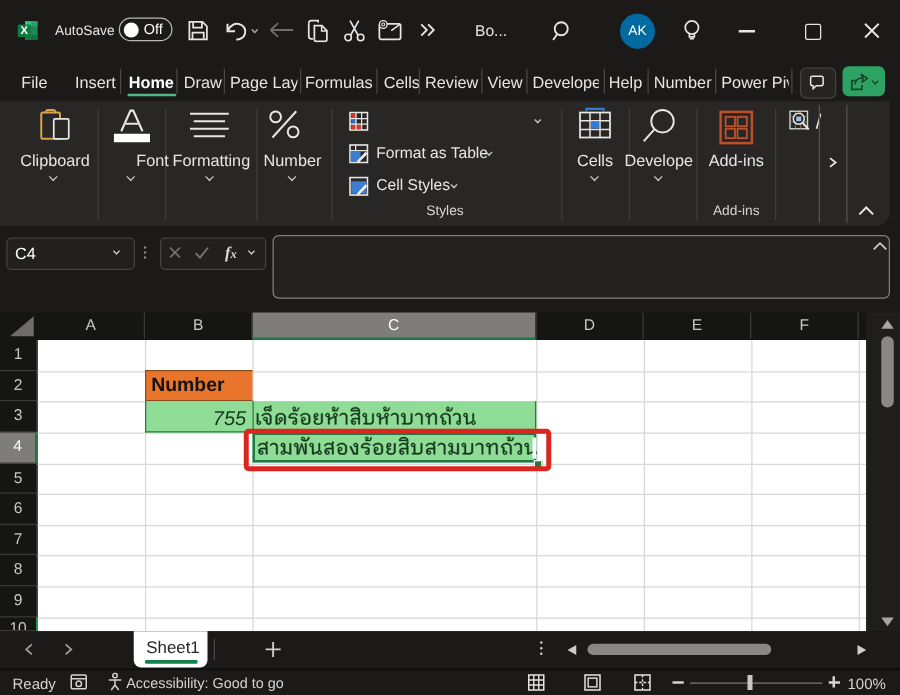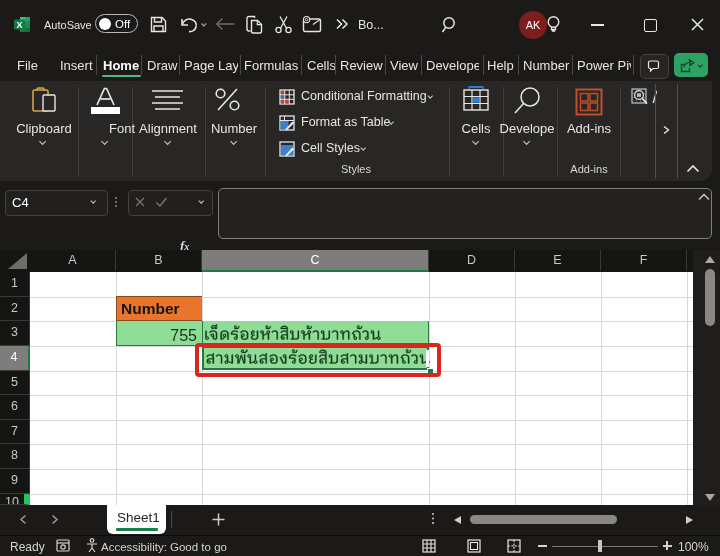--- a/index.html
+++ b/index.html
@@ -67,28 +67,28 @@
   <svg class="abs" style="left:302px;top:15px" width="20" height="18" viewBox="0 0 20 18">
     <rect x="1.5" y="4" width="17" height="12.5" rx="1.5" fill="none" stroke="#e8e6e3" stroke-width="1.4"></rect>
     <path d="M11 9.5 L18 4.5" fill="none" stroke="#e8e6e3" stroke-width="1.2"></path>
     <circle cx="4.6" cy="4.6" r="3.1" fill="#1b1a19" stroke="#e8e6e3" stroke-width="1.1"></circle>
     <circle cx="4.6" cy="4.6" r="1.2" fill="none" stroke="#e8e6e3" stroke-width="0.9"></circle>
   </svg>
 
   <svg class="abs" style="left:335px;top:18px" width="14" height="12" viewBox="0 0 14 12">
     <path d="M2 1.5 L6.5 6 L2 10.5 M7.5 1.5 L12 6 L7.5 10.5" fill="none" stroke="#e8e6e3" stroke-width="1.5"></path>
   </svg>
-  <div class="abs txt" style="left:358px;top:18px;font-size:12.5px;">Bo...</div>
+  <div class="abs txt" style="left:380px;top:18px;font-size:12.5px;">Bo...</div>
 
   <svg class="abs" style="left:441px;top:16px" width="18" height="18" viewBox="0 0 18 18">
     <circle cx="8" cy="7" r="5.2" fill="none" stroke="#e8e6e3" stroke-width="1.5"></circle>
     <path d="M4.8 11.2 L1.5 16" stroke="#e8e6e3" stroke-width="1.5"></path>
   </svg>
 
-  <div class="abs" style="left:519px;top:11px;width:28px;height:28px;border-radius:50%;background:#7f1d1d;color:#fff;font-size:11px;text-align:center;line-height:28px;">AK</div>
+  <div class="abs" style="left:496px;top:11px;width:28px;height:28px;border-radius:50%;background:#0369a1;color:#fff;font-size:11px;text-align:center;line-height:28px;">AK</div>
 
   <svg class="abs" style="left:546px;top:15px" width="15" height="19" viewBox="0 0 15 19">
     <circle cx="7.5" cy="7" r="5.3" fill="none" stroke="#e8e6e3" stroke-width="1.4"></circle>
     <path d="M5.5 12 V14.5 H9.5 V12 M5.8 16 H9.2" fill="none" stroke="#e8e6e3" stroke-width="1.3"></path>
   </svg>
 
   <div class="abs" style="left:591px;top:24px;width:13px;height:1.6px;background:#e8e6e3;"></div>
   <div class="abs" style="left:644px;top:18.5px;width:11px;height:11px;border:1.5px solid #e8e6e3;border-radius:2px;"></div>
   <svg class="abs" style="left:691px;top:18px" width="13" height="13" viewBox="0 0 13 13">
     <path d="M1 1 L12 12 M12 1 L1 12" stroke="#e8e6e3" stroke-width="1.5"></path>
@@ -157,41 +157,40 @@
     <path d="M6 18 L13.4 1.5 L15.6 1.5 L23 18" fill="none" stroke="#e8e6e3" stroke-width="1.7"></path>
     <path d="M9.4 12 H19.6" stroke="#e8e6e3" stroke-width="1.7"></path>
     <rect x="0" y="20" width="29" height="7" fill="#fff"></rect>
   </svg>
   <div class="abs txt" style="left:75px;top:121px;width:60px;text-align:right;">Font</div>
   <div class="caret" style="left:102px;top:139px;"></div>
 
   <svg class="abs" style="left:149px;top:89px" width="37" height="22" viewBox="0 0 37 22">
     <path d="M3 2 H34 M6 8 H31 M3 14 H34 M6 20 H31" stroke="#e8e6e3" stroke-width="1.7"></path>
   </svg>
-  <div class="abs txt" style="left:138px;top:121px;width:60px;text-align:center;">Alignment</div>
+  <div class="abs txt" style="left:138px;top:121px;width:60px;text-align:center;">Formatting</div>
   <div class="caret" style="left:165px;top:139px;"></div>
 
   <svg class="abs" style="left:214px;top:87px" width="27" height="25" viewBox="0 0 27 25">
     <circle cx="6.5" cy="6.5" r="4.3" fill="none" stroke="#e8e6e3" stroke-width="1.6"></circle>
     <circle cx="20.5" cy="18.5" r="4.3" fill="none" stroke="#e8e6e3" stroke-width="1.6"></circle>
     <path d="M23 2 L4 23" stroke="#e8e6e3" stroke-width="1.6"></path>
   </svg>
   <div class="abs txt" style="left:204px;top:121px;width:60px;text-align:center;">Number</div>
   <div class="caret" style="left:231px;top:139px;"></div>
 
   <svg class="abs" style="left:279px;top:89px" width="16" height="16" viewBox="0 0 16 16">
     <rect x="1" y="1" width="14" height="14" fill="none" stroke="#e8e6e3" stroke-width="1.3"></rect>
     <rect x="2" y="2" width="4" height="4" fill="#d03a2b"></rect>
       <rect x="6.5" y="2" width="4" height="4" fill="#282726"></rect>
     <rect x="2" y="6.5" width="4" height="4" fill="#2d6fbf"></rect>
       <rect x="6.5" y="10.5" width="4" height="4" fill="#d03a2b"></rect>
     <rect x="2" y="10.5" width="4" height="4" fill="#d03a2b"></rect>
     <path d="M1 5.8 H15 M1 10.3 H15 M5.8 1 V15 M10.3 1 V15" stroke="#e8e6e3" stroke-width="1"></path>
   </svg>
-  <div class="abs txt" style="left:301px;top:89px;font-size:12.5px;">Conditional Formatting</div>
   <div class="caret sm" style="left:428px;top:94px;"></div>
 
   <svg class="abs" style="left:279px;top:115px" width="16" height="16" viewBox="0 0 16 16">
     <rect x="1" y="1" width="14" height="14" fill="none" stroke="#e8e6e3" stroke-width="1.3"></rect>
     <path d="M1 5.5 H15 M5.5 1 V15" stroke="#e8e6e3" stroke-width="1"></path>
     <rect x="1.5" y="6" width="8" height="8.5" fill="#3b7fce"></rect>
     <path d="M14.5 7.5 L8.5 13.5 L7 14.8 L8.3 13.2 L14 7" stroke="#f0efed" stroke-width="1.6" fill="none"></path>
   </svg>
   <div class="abs txt" style="left:301px;top:115px;font-size:12.5px;">Format as Table</div>
   <div class="caret sm" style="left:389px;top:120px;"></div>
@@ -260,21 +259,21 @@
 
   <div class="abs" style="left:115px;top:197px;width:2.4px;height:2.4px;border-radius:50%;background:#8a8884;box-shadow:0 4px 0 #8a8884, 0 8px 0 #8a8884;"></div>
 
   <div class="abs" style="left:128px;top:190px;width:83px;height:24px;border:1px solid #45433f;border-radius:4px;background:#21201e;"></div>
   <svg class="abs" style="left:134px;top:196px" width="12" height="12" viewBox="0 0 12 12">
     <path d="M2 2 L10 10 M10 2 L2 10" stroke="#76746f" stroke-width="1.4"></path>
   </svg>
   <svg class="abs" style="left:155px;top:196px" width="13" height="12" viewBox="0 0 13 12">
     <path d="M1.5 6.5 L5 10 L11.5 2" fill="none" stroke="#76746f" stroke-width="1.5"></path>
   </svg>
-  <div class="abs" style="left:180px;top:194px;color:#ddd;font-size:13px;font-style:italic;font-family:Liberation Serif, serif;font-weight:bold;margin-top:44px;">f<span style="font-size:10px;">x</span></div>
+  <div class="abs" style="left:180px;top:194px;color:#ddd;font-size:13px;font-style:italic;font-family:Liberation Serif, serif;font-weight:bold;">f<span style="font-size:10px;">x</span></div>
   <div class="caret sm" style="left:199px;top:199px;"></div>
 
   <div class="abs" style="left:218px;top:188px;width:492px;height:49px;border:1px solid #81807c;border-radius:5px;background:#232221;"></div>
   <svg class="abs" style="left:698px;top:193px" width="12" height="8" viewBox="0 0 12 8">
     <path d="M1 6.5 L6 1.5 L11 6.5" fill="none" stroke="#cfcdca" stroke-width="1.4"></path>
   </svg>
 
   <div class="abs" style="left:0;top:250px;width:720px;height:22px;background:#151514;"></div>
 
   <div class="abs" id="cells" style="left:30px;top:272px;width:663px;height:233px;background:#fff;"></div>
@@ -298,21 +297,21 @@
   <div id="rowheads">
       <div class="abs" style="left:0;top:272px;width:30px;height:24.64px;border-right:1px solid #3a3a38;border-bottom:1px solid #3a3a38;box-sizing:border-box;text-align:center;font-size:12.5px;line-height:23px;color:#c9c7c5;overflow:hidden;">1</div>
       <div class="abs" style="left:0;top:296.64px;width:30px;height:24.64px;border-right:1px solid #3a3a38;border-bottom:1px solid #3a3a38;box-sizing:border-box;text-align:center;font-size:12.5px;line-height:23px;color:#c9c7c5;overflow:hidden;">2</div>
       <div class="abs" style="left:0;top:321.28px;width:30px;height:24.64px;border-right:1px solid #3a3a38;border-bottom:1px solid #3a3a38;box-sizing:border-box;text-align:center;font-size:12.5px;line-height:23px;color:#c9c7c5;overflow:hidden;">3</div>
       <div class="abs" style="left:0;top:345.92px;width:30px;height:24.64px;background:#7f7d7b;border-right:2px solid #1e7a44;border-bottom:1px solid #3a3a38;box-sizing:border-box;text-align:center;font-size:12.5px;line-height:23px;color:#fff;overflow:hidden;">4</div>
       <div class="abs" style="left:0;top:370.56px;width:30px;height:24.64px;border-right:1px solid #3a3a38;border-bottom:1px solid #3a3a38;box-sizing:border-box;text-align:center;font-size:12.5px;line-height:23px;color:#c9c7c5;overflow:hidden;">5</div>
       <div class="abs" style="left:0;top:395.2px;width:30px;height:24.64px;border-right:1px solid #3a3a38;border-bottom:1px solid #3a3a38;box-sizing:border-box;text-align:center;font-size:12.5px;line-height:23px;color:#c9c7c5;overflow:hidden;">6</div>
       <div class="abs" style="left:0;top:419.84000000000003px;width:30px;height:24.64px;border-right:1px solid #3a3a38;border-bottom:1px solid #3a3a38;box-sizing:border-box;text-align:center;font-size:12.5px;line-height:23px;color:#c9c7c5;overflow:hidden;">7</div>
       <div class="abs" style="left:0;top:444.48px;width:30px;height:24.64px;border-right:1px solid #3a3a38;border-bottom:1px solid #3a3a38;box-sizing:border-box;text-align:center;font-size:12.5px;line-height:23px;color:#c9c7c5;overflow:hidden;">8</div>
       <div class="abs" style="left:0;top:469.12px;width:30px;height:24.64px;border-right:1px solid #3a3a38;border-bottom:1px solid #3a3a38;box-sizing:border-box;text-align:center;font-size:12.5px;line-height:23px;color:#c9c7c5;overflow:hidden;">9</div>
-      <div class="abs" style="left:0;top:493.76px;width:30px;height:11.240000000000009px;border-right:6px solid #22c55e;border-bottom:1px solid #3a3a38;box-sizing:border-box;text-align:center;font-size:12.5px;line-height:16px;color:#c9c7c5;overflow:hidden;">10</div>
+      <div class="abs" style="left:0;top:493.76px;width:30px;height:11.240000000000009px;border-right:1px solid #22c55e;border-bottom:1px solid #3a3a38;box-sizing:border-box;text-align:center;font-size:12.5px;line-height:16px;color:#c9c7c5;overflow:hidden;">10</div>
     </div>
 
   <div id="gridlines">
       <div class="abs" style="left:30px;top:296.64px;width:663px;height:1px;background:#d8d8d8;"></div>
       <div class="abs" style="left:30px;top:321.28px;width:663px;height:1px;background:#d8d8d8;"></div>
       <div class="abs" style="left:30px;top:345.92px;width:663px;height:1px;background:#d8d8d8;"></div>
       <div class="abs" style="left:30px;top:370.56px;width:663px;height:1px;background:#d8d8d8;"></div>
       <div class="abs" style="left:30px;top:395.2px;width:663px;height:1px;background:#d8d8d8;"></div>
       <div class="abs" style="left:30px;top:419.84000000000003px;width:663px;height:1px;background:#d8d8d8;"></div>
       <div class="abs" style="left:30px;top:444.48px;width:663px;height:1px;background:#d8d8d8;"></div>
@@ -320,21 +319,21 @@
       <div class="abs" style="left:30px;top:493.76px;width:663px;height:1px;background:#d8d8d8;"></div>
       <div class="abs" style="left:116px;top:272px;width:1px;height:233px;background:#d8d8d8;"></div>
       <div class="abs" style="left:202px;top:272px;width:1px;height:233px;background:#d8d8d8;"></div>
       <div class="abs" style="left:429px;top:272px;width:1px;height:233px;background:#d8d8d8;"></div>
       <div class="abs" style="left:515px;top:272px;width:1px;height:233px;background:#d8d8d8;"></div>
       <div class="abs" style="left:601px;top:272px;width:1px;height:233px;background:#d8d8d8;"></div>
       <div class="abs" style="left:687px;top:272px;width:1px;height:233px;background:#d8d8d8;"></div>
     </div>
 
   <div class="abs" style="left:116px;top:296px;width:86px;height:25px;background:#e8752b;border:1px solid #8a4a1e;border-right:none;box-sizing:border-box;color:#141414;font-weight:bold;font-size:15.5px;line-height:24px;padding-left:4px;">Number</div>
-  <div class="abs" style="left:116px;top:321px;width:86px;height:25px;background:#8fdc96;border:1px solid #2a7a3a;border-top:none;border-right:none;box-sizing:border-box;color:#17341c;font-size:16px;line-height:29px;text-align:right;padding-right:5px;">755</div>
+  <div class="abs" style="left:116px;top:321px;width:86px;height:25px;background:#8fdc96;border:1px solid #2a7a3a;border-top:none;border-right:none;box-sizing:border-box;color:#17341c;font-size:16px;line-height:29px;text-align:right;padding-right:5px;font-style:italic;">755</div>
   <div class="abs" style="left:202px;top:321px;width:227px;height:25px;background:#8fdc96;border:1px solid #2a7a3a;border-top:none;box-sizing:border-box;"></div>
 
   <div class="abs" style="left:202px;top:346px;width:227px;height:24px;background:#8fdc96;border:2px solid #1e7a44;box-sizing:border-box;"></div>
   <div class="abs" style="left:427px;top:368px;width:5px;height:5px;background:#1e7a44;border:1px solid #fff;"></div>
 
   <svg class="abs" style="left:205px;top:323.5px" width="176" height="16.2" viewBox="0 0 1733 159" preserveAspectRatio="none">
     <path fill="#143a1c" stroke="#143a1c" stroke-width="3" fill-rule="evenodd" d="M110.0,49.5 98.0,48.5 88.0,39.5 81.0,48.5 71.0,49.5 67.0,47.5 60.5,38.0 60.5,28.0 63.5,21.0 68.0,16.5 76.0,13.5 106.0,13.5 109.0,3.5 120.0,5.5 119.5,14.0 115.0,21.5 79.0,22.5 71.5,28.0 71.5,36.0 76.0,40.5 82.0,39.5 86.0,30.5 94.0,30.5 96.5,37.0 103.0,40.5 101.5,37.0 102.5,29.0 108.0,25.5 117.0,26.5 121.5,32.0 121.5,40.0 117.0,46.5 110.0,49.5Z M324.0,48.5 289.0,48.5 288.5,44.0 296.5,39.0 290.0,35.5 286.5,30.0 286.5,23.0 289.5,18.0 296.0,14.5 303.0,14.5 311.5,20.0 312.5,31.0 304.0,40.5 322.0,40.5 329.5,21.0 340.0,20.5 330.5,44.0 324.0,48.5Z M634.0,48.5 599.0,48.5 598.5,44.0 606.5,39.0 600.0,35.5 596.5,30.0 596.5,23.0 599.5,18.0 606.0,14.5 613.0,14.5 621.5,20.0 622.5,31.0 614.0,40.5 632.0,40.5 639.5,21.0 650.0,20.5 640.5,44.0 634.0,48.5Z M1038.0,48.5 1003.0,48.5 1002.5,44.0 1010.5,39.0 1004.0,35.5 1000.5,30.0 1000.5,23.0 1003.5,18.0 1010.0,14.5 1017.0,14.5 1025.5,20.0 1026.5,31.0 1018.0,40.5 1036.0,40.5 1043.5,21.0 1054.0,20.5 1044.5,44.0 1038.0,48.5Z M1534.0,48.5 1499.0,48.5 1498.5,44.0 1506.5,39.0 1500.0,35.5 1496.5,30.0 1496.5,23.0 1499.5,18.0 1506.0,14.5 1513.0,14.5 1521.5,20.0 1522.5,31.0 1514.0,40.5 1532.0,40.5 1539.5,21.0 1550.0,20.5 1540.5,44.0 1534.0,48.5Z M816.0,48.5 745.0,48.5 744.5,40.0 747.5,32.0 756.0,23.5 773.0,17.5 788.0,17.5 797.0,19.5 810.5,28.0 816.5,39.0 816.0,48.5Z M302.5,33.0 306.5,28.0 305.5,23.0 302.0,20.5 297.0,20.5 293.5,24.0 293.5,30.0 297.0,33.5 302.5,33.0Z M612.5,33.0 616.5,28.0 615.5,23.0 612.0,20.5 607.0,20.5 603.5,24.0 603.5,30.0 607.0,33.5 612.5,33.0Z M1016.5,33.0 1020.5,28.0 1019.5,23.0 1016.0,20.5 1011.0,20.5 1007.5,24.0 1007.5,30.0 1011.0,33.5 1016.5,33.0Z M1512.5,33.0 1516.5,28.0 1515.5,23.0 1512.0,20.5 1507.0,20.5 1503.5,24.0 1503.5,30.0 1507.0,33.5 1512.5,33.0Z M805.5,39.0 801.0,32.5 787.0,27.5 769.0,28.5 762.0,31.5 755.5,38.0 756.0,39.5 805.5,39.0Z M113.5,40.0 116.5,37.0 116.5,34.0 113.0,30.5 109.0,30.5 106.5,33.0 106.5,38.0 109.0,40.5 113.5,40.0Z M773.0,154.5 760.0,153.5 750.5,146.0 746.5,136.0 747.5,119.0 750.5,113.0 757.0,106.5 766.0,102.5 804.0,101.5 803.5,88.0 795.0,76.5 786.0,73.5 774.0,73.5 767.0,75.5 759.0,80.5 751.0,90.5 743.5,84.0 743.5,82.0 753.0,71.5 768.0,64.5 788.0,63.5 804.0,69.5 804.5,54.0 817.0,53.5 817.5,67.0 815.5,72.0 810.5,76.0 816.5,88.0 816.5,152.0 804.5,152.0 804.0,111.5 773.0,111.5 763.0,115.5 757.5,124.0 759.0,126.5 765.0,123.5 773.0,123.5 782.5,130.0 784.5,134.0 784.5,144.0 778.0,152.5 773.0,154.5Z M103.0,154.5 93.0,154.5 84.0,150.5 77.5,142.0 76.5,126.0 62.0,123.5 55.5,116.0 54.5,108.0 56.5,102.0 64.0,95.5 77.0,94.5 85.0,98.5 89.5,106.0 89.5,138.0 91.5,142.0 96.0,144.5 103.0,143.5 106.5,139.0 107.5,134.0 107.5,97.0 106.5,89.0 103.5,83.0 91.0,74.5 74.0,73.5 60.0,78.5 48.0,89.5 40.5,83.0 54.0,69.5 67.0,64.5 89.0,63.5 105.0,68.5 116.5,80.0 119.5,88.0 119.5,141.0 113.0,150.5 103.0,154.5Z M232.0,152.5 219.5,152.0 218.5,89.0 212.0,79.5 198.0,73.5 182.0,74.5 173.0,79.5 166.5,89.0 165.5,143.0 173.0,143.5 189.5,128.0 182.0,124.5 177.5,118.0 177.5,106.0 184.0,98.5 196.0,96.5 204.5,101.0 208.5,112.0 205.5,122.0 178.0,152.5 152.5,152.0 152.5,92.0 157.5,79.0 163.0,72.5 180.0,64.5 200.0,63.5 212.0,66.5 224.5,75.0 231.5,87.0 232.5,92.0 232.0,152.5Z M308.0,154.5 296.0,153.5 289.0,148.5 286.5,144.0 286.5,134.0 288.5,130.0 296.0,124.5 307.5,123.0 306.5,110.0 302.0,106.5 297.0,105.5 258.0,103.5 255.5,102.0 255.5,88.0 258.5,80.0 267.0,70.5 274.0,66.5 286.0,63.5 307.0,64.5 321.0,70.5 327.5,77.0 320.0,84.5 308.0,75.5 301.0,73.5 287.0,73.5 274.0,78.5 268.5,86.0 267.5,93.0 269.0,94.5 306.0,96.5 313.0,99.5 318.5,105.0 320.5,111.0 320.5,143.0 316.0,150.5 308.0,154.5Z M398.0,154.5 382.0,154.5 372.0,152.5 364.0,148.5 358.5,143.0 354.5,130.0 354.5,110.0 357.5,101.0 365.0,95.5 376.0,94.5 383.0,97.5 388.5,105.0 388.5,115.0 383.0,122.5 376.0,125.5 367.5,126.0 368.5,136.0 374.0,142.5 380.0,144.5 404.0,143.5 410.5,138.0 412.5,132.0 412.5,95.0 410.5,87.0 405.0,79.5 396.0,74.5 379.0,73.5 367.0,77.5 355.0,89.5 353.0,89.5 346.5,84.0 346.5,82.0 353.0,74.5 366.0,66.5 378.0,63.5 399.0,64.5 412.0,70.5 420.5,79.0 423.5,85.0 425.5,97.0 425.5,129.0 423.5,139.0 416.0,148.5 408.0,152.5 398.0,154.5Z M496.0,154.5 479.0,154.5 470.0,152.5 460.0,147.5 454.5,141.0 452.5,134.0 453.5,126.0 458.0,119.5 465.5,114.0 457.5,109.0 453.5,101.0 453.5,78.0 457.5,70.0 465.0,64.5 480.0,64.5 485.5,68.0 489.5,76.0 488.5,85.0 482.0,92.5 477.0,94.5 464.5,93.0 464.5,99.0 469.0,104.5 487.5,106.0 487.0,115.5 477.0,115.5 472.0,117.5 465.5,127.0 465.5,133.0 468.5,139.0 479.0,144.5 497.0,144.5 503.0,142.5 508.5,137.0 510.5,133.0 510.5,66.0 523.5,66.0 523.5,133.0 519.5,142.0 513.0,148.5 496.0,154.5Z M631.0,152.5 618.5,152.0 618.0,96.5 578.5,115.0 578.5,152.0 565.5,152.0 565.5,95.0 554.0,93.5 545.5,86.0 544.5,75.0 550.0,66.5 557.0,63.5 566.0,63.5 575.5,69.0 578.5,76.0 579.0,104.5 610.5,90.0 607.5,86.0 606.5,76.0 608.5,71.0 614.0,65.5 619.0,63.5 628.0,63.5 637.5,69.0 640.5,75.0 639.5,86.0 635.0,91.5 627.5,95.0 631.5,101.0 631.0,152.5Z M717.0,152.5 705.5,152.0 705.5,93.0 702.5,81.0 694.0,74.5 681.0,73.5 670.0,78.5 663.0,86.5 655.5,80.0 668.0,67.5 680.0,63.5 694.0,63.5 706.0,67.5 714.5,76.0 717.5,84.0 717.0,152.5Z M903.0,152.5 844.5,152.0 845.0,142.5 858.5,142.0 858.5,95.0 847.0,93.5 839.5,88.0 837.5,84.0 837.5,74.0 843.0,66.5 850.0,63.5 859.0,63.5 864.0,65.5 870.5,73.0 871.5,142.0 900.0,142.5 910.5,136.0 913.5,128.0 913.5,66.0 925.5,66.0 925.5,134.0 922.5,141.0 916.0,147.5 903.0,152.5Z M1034.0,152.5 1021.5,152.0 1021.0,96.5 981.5,115.0 981.5,152.0 968.5,152.0 968.5,95.0 957.0,93.5 948.5,86.0 947.5,75.0 953.0,66.5 960.0,63.5 969.0,63.5 978.5,69.0 981.5,76.0 982.0,104.5 1013.5,90.0 1010.5,86.0 1009.5,76.0 1011.5,71.0 1017.0,65.5 1022.0,63.5 1031.0,63.5 1040.5,69.0 1043.5,75.0 1042.5,86.0 1038.0,91.5 1030.5,95.0 1034.5,101.0 1034.0,152.5Z M1120.0,152.5 1108.5,152.0 1108.5,93.0 1105.5,81.0 1097.0,74.5 1084.0,73.5 1073.0,78.5 1066.0,86.5 1058.5,80.0 1071.0,67.5 1083.0,63.5 1097.0,63.5 1109.0,67.5 1117.5,76.0 1120.5,84.0 1120.0,152.5Z M1207.0,152.5 1148.5,152.0 1149.0,142.5 1162.5,142.0 1162.5,95.0 1151.0,93.5 1143.5,88.0 1141.5,84.0 1141.5,74.0 1147.0,66.5 1154.0,63.5 1163.0,63.5 1168.0,65.5 1174.5,73.0 1175.5,142.0 1204.0,142.5 1214.5,136.0 1217.5,128.0 1217.5,66.0 1229.5,66.0 1229.5,134.0 1226.5,141.0 1220.0,147.5 1207.0,152.5Z M1310.0,152.5 1298.5,152.0 1298.5,93.0 1295.5,81.0 1287.0,74.5 1274.0,73.5 1263.0,78.5 1256.0,86.5 1248.5,80.0 1261.0,67.5 1273.0,63.5 1287.0,63.5 1299.0,67.5 1307.5,76.0 1310.5,84.0 1310.0,152.5Z M1422.0,152.5 1409.5,152.0 1409.5,84.0 1407.5,79.0 1400.0,73.5 1393.0,73.5 1385.0,76.5 1371.5,90.0 1366.5,102.0 1366.5,152.0 1354.0,152.5 1353.5,95.0 1345.0,94.5 1335.5,89.0 1332.5,83.0 1332.5,75.0 1335.5,69.0 1345.0,63.5 1354.0,63.5 1359.0,65.5 1365.5,73.0 1367.0,88.5 1372.5,77.0 1381.0,68.5 1387.0,65.5 1394.0,63.5 1405.0,63.5 1413.0,66.5 1418.5,72.0 1422.5,83.0 1422.0,152.5Z M1484.0,154.5 1472.0,153.5 1463.5,146.0 1462.5,103.0 1449.0,97.5 1448.5,93.0 1455.5,78.0 1464.0,70.5 1484.0,63.5 1504.0,64.5 1518.0,70.5 1526.5,79.0 1530.5,88.0 1531.5,152.0 1518.5,152.0 1518.5,93.0 1515.5,85.0 1504.0,75.5 1484.0,73.5 1467.0,80.5 1460.5,90.0 1471.0,95.5 1475.5,101.0 1475.5,123.0 1487.0,124.5 1493.0,128.5 1495.5,133.0 1496.5,142.0 1493.5,149.0 1484.0,154.5Z M1598.0,154.5 1586.0,153.5 1581.0,150.5 1576.5,144.0 1576.5,134.0 1579.0,129.5 1586.0,124.5 1597.5,123.0 1596.5,85.0 1594.5,81.0 1586.0,74.5 1573.0,73.5 1562.0,78.5 1555.0,86.5 1547.5,80.0 1557.0,69.5 1564.0,65.5 1572.0,63.5 1591.0,64.5 1601.0,69.5 1608.5,80.0 1610.5,89.0 1610.5,141.0 1608.5,147.0 1603.0,152.5 1598.0,154.5Z M1716.0,154.5 1707.0,154.5 1702.0,152.5 1696.5,147.0 1694.0,139.5 1665.0,152.5 1652.5,152.0 1652.5,95.0 1641.0,93.5 1632.5,86.0 1631.5,75.0 1637.0,66.5 1644.0,63.5 1653.0,63.5 1661.0,67.5 1664.5,73.0 1666.0,142.5 1703.5,125.0 1703.5,66.0 1715.5,66.0 1714.5,123.0 1723.0,126.5 1728.5,135.0 1727.5,146.0 1723.0,151.5 1716.0,154.5Z M25.0,154.5 16.0,154.5 9.0,151.5 3.5,143.0 4.0,65.5 16.5,66.0 16.5,123.0 30.0,125.5 34.5,129.0 37.5,136.0 37.5,142.0 34.5,149.0 25.0,154.5Z M475.5,87.0 480.5,82.0 480.5,76.0 477.0,71.5 470.0,70.5 465.5,75.0 465.5,83.0 470.0,87.5 475.5,87.0Z M563.5,87.0 568.5,83.0 568.5,75.0 563.0,70.5 558.0,70.5 553.5,75.0 553.5,83.0 558.0,87.5 563.5,87.0Z M627.5,87.0 631.5,83.0 631.5,75.0 627.0,70.5 621.0,70.5 615.5,75.0 615.5,83.0 621.0,87.5 627.5,87.0Z M856.5,87.0 861.5,82.0 861.5,76.0 858.0,71.5 851.0,70.5 846.5,75.0 846.5,83.0 851.0,87.5 856.5,87.0Z M966.5,87.0 971.5,83.0 971.5,75.0 966.0,70.5 961.0,70.5 956.5,75.0 956.5,83.0 961.0,87.5 966.5,87.0Z M1030.5,87.0 1034.5,83.0 1034.5,75.0 1030.0,70.5 1024.0,70.5 1018.5,75.0 1018.5,83.0 1024.0,87.5 1030.5,87.0Z M1160.5,87.0 1165.5,82.0 1165.5,76.0 1162.0,71.5 1155.0,70.5 1150.5,75.0 1150.5,83.0 1155.0,87.5 1160.5,87.0Z M1351.5,87.0 1356.5,83.0 1356.5,75.0 1351.0,70.5 1346.0,70.5 1341.5,75.0 1341.5,83.0 1346.0,87.5 1351.5,87.0Z M1650.5,87.0 1655.5,83.0 1655.5,75.0 1650.0,70.5 1645.0,70.5 1640.5,75.0 1640.5,83.0 1645.0,87.5 1650.5,87.0Z M74.5,118.0 79.5,113.0 79.5,107.0 76.0,102.5 69.0,101.5 63.5,107.0 63.5,113.0 69.0,118.5 74.5,118.0Z M375.5,118.0 380.5,114.0 380.5,106.0 375.0,101.5 370.0,101.5 364.5,106.0 363.5,111.0 368.0,117.5 375.5,118.0Z M195.5,120.0 199.5,116.0 199.5,108.0 195.0,103.5 190.0,103.5 185.5,108.0 185.5,116.0 190.0,120.5 195.5,120.0Z M23.5,147.0 28.5,143.0 28.5,135.0 23.0,130.5 18.0,130.5 13.5,135.0 13.5,143.0 18.0,147.5 23.5,147.0Z M305.5,147.0 309.5,145.0 311.5,137.0 309.0,132.5 300.0,130.5 294.5,136.0 294.5,142.0 300.0,147.5 305.5,147.0Z M771.5,147.0 775.5,143.0 776.5,137.0 773.0,131.5 766.0,130.5 760.5,136.0 760.5,142.0 766.0,147.5 771.5,147.0Z M1482.5,147.0 1487.5,143.0 1487.5,135.0 1482.0,130.5 1477.0,130.5 1472.5,135.0 1472.5,143.0 1477.0,147.5 1482.5,147.0Z M1595.5,147.0 1600.5,142.0 1600.5,136.0 1597.0,131.5 1590.0,130.5 1586.5,133.0 1584.5,140.0 1588.0,146.5 1595.5,147.0Z M1715.5,147.0 1719.5,143.0 1719.5,135.0 1715.0,130.5 1709.0,130.5 1703.5,135.0 1703.5,143.0 1709.0,147.5 1715.5,147.0Z"></path>
   </svg>
   <svg class="abs" style="left:206px;top:349px" width="224" height="15.2" viewBox="0 0 2181 148" preserveAspectRatio="none">
     <path fill="#143a1c" stroke="#143a1c" stroke-width="3" fill-rule="evenodd" d="M876.0,37.5 841.0,37.5 840.5,33.0 848.5,28.0 842.0,24.5 838.5,19.0 838.5,12.0 841.5,7.0 848.0,3.5 855.0,3.5 863.5,9.0 864.5,20.0 856.0,29.5 874.0,29.5 881.5,10.0 892.0,9.5 882.5,33.0 876.0,37.5Z M1983.0,37.5 1948.0,37.5 1947.5,33.0 1955.5,28.0 1949.0,24.5 1945.5,19.0 1945.5,12.0 1948.5,7.0 1955.0,3.5 1962.0,3.5 1970.5,9.0 1971.5,20.0 1963.0,29.5 1981.0,29.5 1988.5,10.0 1999.0,9.5 1989.5,33.0 1983.0,37.5Z M377.0,38.5 361.0,38.5 346.0,33.5 339.5,23.0 341.5,11.0 351.0,4.5 361.0,5.5 368.5,13.0 368.5,22.0 362.5,28.0 377.0,28.5 385.0,25.5 389.5,21.0 392.0,7.5 404.0,7.5 404.5,16.0 399.5,28.0 387.0,36.5 377.0,38.5Z M1174.0,37.5 1103.0,37.5 1102.5,29.0 1105.5,21.0 1114.0,12.5 1131.0,6.5 1146.0,6.5 1155.0,8.5 1168.5,17.0 1174.5,28.0 1174.0,37.5Z M854.5,22.0 858.5,17.0 857.5,12.0 854.0,9.5 849.0,9.5 845.5,13.0 845.5,19.0 849.0,22.5 854.5,22.0Z M1961.5,22.0 1965.5,17.0 1964.5,12.0 1961.0,9.5 1956.0,9.5 1952.5,13.0 1952.5,19.0 1956.0,22.5 1961.5,22.0Z M357.5,26.0 361.5,21.0 361.5,17.0 359.0,12.5 352.0,11.5 347.5,16.0 347.5,22.0 352.0,26.5 357.5,26.0Z M1163.5,28.0 1159.0,21.5 1145.0,16.5 1127.0,17.5 1120.0,20.5 1113.5,27.0 1114.0,28.5 1163.5,28.0Z M34.0,143.5 21.0,142.5 11.5,135.0 7.5,125.0 8.5,108.0 11.5,102.0 18.0,95.5 27.0,91.5 65.0,90.5 64.5,77.0 56.0,65.5 47.0,62.5 35.0,62.5 28.0,64.5 20.0,69.5 12.0,79.5 4.5,73.0 4.5,71.0 14.0,60.5 29.0,53.5 49.0,52.5 65.0,58.5 65.5,43.0 78.0,42.5 78.5,56.0 76.5,61.0 71.5,65.0 77.5,77.0 77.5,141.0 65.5,141.0 65.0,100.5 34.0,100.5 24.0,104.5 18.5,113.0 20.0,115.5 26.0,112.5 34.0,112.5 43.5,119.0 45.5,123.0 45.5,133.0 39.0,141.5 34.0,143.5Z M549.0,143.5 536.0,142.5 526.5,135.0 522.5,125.0 523.5,108.0 526.5,102.0 533.0,95.5 542.0,91.5 580.0,90.5 579.5,77.0 571.0,65.5 562.0,62.5 550.0,62.5 543.0,64.5 535.0,69.5 527.0,79.5 519.5,73.0 519.5,71.0 529.0,60.5 544.0,53.5 564.0,52.5 580.0,58.5 580.5,43.0 593.0,42.5 593.5,56.0 591.5,61.0 586.5,65.0 592.5,77.0 592.5,141.0 580.5,141.0 580.0,100.5 549.0,100.5 539.0,104.5 533.5,113.0 535.0,115.5 541.0,112.5 549.0,112.5 558.5,119.0 560.5,123.0 560.5,133.0 554.0,141.5 549.0,143.5Z M1131.0,143.5 1118.0,142.5 1108.5,135.0 1104.5,125.0 1105.5,108.0 1108.5,102.0 1115.0,95.5 1124.0,91.5 1162.0,90.5 1161.5,77.0 1153.0,65.5 1144.0,62.5 1132.0,62.5 1125.0,64.5 1117.0,69.5 1109.0,79.5 1101.5,73.0 1101.5,71.0 1111.0,60.5 1126.0,53.5 1146.0,52.5 1162.0,58.5 1162.5,43.0 1175.0,42.5 1175.5,56.0 1173.5,61.0 1168.5,65.0 1174.5,77.0 1174.5,141.0 1162.5,141.0 1162.0,100.5 1131.0,100.5 1121.0,104.5 1115.5,113.0 1117.0,115.5 1123.0,112.5 1131.0,112.5 1140.5,119.0 1142.5,123.0 1142.5,133.0 1136.0,141.5 1131.0,143.5Z M1340.0,143.5 1327.0,142.5 1317.5,135.0 1313.5,125.0 1314.5,108.0 1317.5,102.0 1324.0,95.5 1333.0,91.5 1371.0,90.5 1370.5,77.0 1362.0,65.5 1353.0,62.5 1341.0,62.5 1334.0,64.5 1326.0,69.5 1318.0,79.5 1310.5,73.0 1310.5,71.0 1320.0,60.5 1335.0,53.5 1355.0,52.5 1371.0,58.5 1371.5,43.0 1384.0,42.5 1384.5,56.0 1382.5,61.0 1377.5,65.0 1383.5,77.0 1383.5,141.0 1371.5,141.0 1371.0,100.5 1340.0,100.5 1330.0,104.5 1324.5,113.0 1326.0,115.5 1332.0,112.5 1340.0,112.5 1349.5,119.0 1351.5,123.0 1351.5,133.0 1345.0,141.5 1340.0,143.5Z M157.0,141.5 145.5,141.0 145.5,82.0 142.5,70.0 134.0,63.5 121.0,62.5 110.0,67.5 103.0,75.5 95.5,69.0 108.0,56.5 120.0,52.5 134.0,52.5 146.0,56.5 154.5,65.0 157.5,73.0 157.0,141.5Z M203.0,143.5 194.0,143.5 189.0,141.5 185.5,139.0 181.5,131.0 182.5,122.0 189.0,114.5 202.5,112.0 202.5,84.0 194.0,83.5 184.5,78.0 181.5,72.0 182.5,61.0 187.0,55.5 194.0,52.5 203.0,52.5 211.5,57.0 215.5,65.0 215.5,116.0 249.0,131.5 249.5,55.0 262.0,54.5 262.5,141.0 250.0,141.5 216.0,126.5 212.5,138.0 203.0,143.5Z M377.0,141.5 364.5,141.0 344.0,73.5 323.5,141.0 306.0,141.5 305.5,84.0 294.0,82.5 287.5,78.0 284.5,72.0 284.5,64.0 287.5,58.0 297.0,52.5 306.0,52.5 314.0,56.5 317.5,62.0 318.0,127.5 339.5,57.0 348.0,56.5 370.0,127.5 369.5,55.0 382.0,54.5 382.5,135.0 377.0,141.5Z M488.0,143.5 479.0,143.5 474.0,141.5 468.5,136.0 466.0,128.5 437.0,141.5 424.5,141.0 424.5,84.0 413.0,82.5 404.5,75.0 403.5,64.0 409.0,55.5 416.0,52.5 425.0,52.5 433.0,56.5 436.5,62.0 438.0,131.5 475.5,114.0 475.5,55.0 487.5,55.0 486.5,112.0 495.0,115.5 500.5,124.0 499.5,135.0 495.0,140.5 488.0,143.5Z M669.0,143.5 653.0,143.5 643.0,141.5 635.0,137.5 629.5,132.0 625.5,119.0 625.5,99.0 628.5,90.0 636.0,84.5 647.0,83.5 654.0,86.5 659.5,94.0 659.5,104.0 654.0,111.5 647.0,114.5 638.5,115.0 639.5,125.0 645.0,131.5 651.0,133.5 675.0,132.5 681.5,127.0 683.5,121.0 683.5,84.0 681.5,76.0 676.0,68.5 667.0,63.5 650.0,62.5 638.0,66.5 626.0,78.5 624.0,78.5 617.5,73.0 617.5,71.0 624.0,63.5 637.0,55.5 649.0,52.5 670.0,53.5 683.0,59.5 691.5,68.0 694.5,74.0 696.5,86.0 696.5,118.0 694.5,128.0 687.0,137.5 679.0,141.5 669.0,143.5Z M782.0,141.5 746.0,141.5 717.5,80.0 718.0,78.5 731.0,78.5 755.5,131.0 769.0,131.5 769.5,84.0 761.0,83.5 754.0,80.5 748.5,73.0 748.5,63.0 750.5,59.0 761.0,52.5 770.0,52.5 775.0,54.5 780.5,60.0 782.5,66.0 782.0,141.5Z M860.0,143.5 848.0,142.5 843.5,140.0 838.5,133.0 838.5,123.0 840.5,119.0 848.0,113.5 859.5,112.0 858.5,99.0 854.0,95.5 849.0,94.5 810.0,92.5 807.5,91.0 807.5,77.0 810.5,69.0 819.0,59.5 826.0,55.5 838.0,52.5 859.0,53.5 873.0,59.5 879.5,66.0 872.0,73.5 867.0,68.5 857.0,63.5 839.0,62.5 826.0,67.5 820.5,75.0 819.5,82.0 821.0,83.5 858.0,85.5 865.0,88.5 870.5,94.0 872.5,100.0 872.5,132.0 868.0,139.5 860.0,143.5Z M950.0,143.5 934.0,143.5 924.0,141.5 916.0,137.5 910.5,132.0 906.5,119.0 906.5,99.0 909.5,90.0 917.0,84.5 928.0,83.5 935.0,86.5 940.5,94.0 940.5,104.0 935.0,111.5 928.0,114.5 919.5,115.0 920.5,125.0 926.0,131.5 932.0,133.5 956.0,132.5 962.5,127.0 964.5,121.0 964.5,84.0 962.5,76.0 957.0,68.5 948.0,63.5 931.0,62.5 919.0,66.5 907.0,78.5 905.0,78.5 898.5,73.0 898.5,71.0 905.0,63.5 918.0,55.5 930.0,52.5 951.0,53.5 964.0,59.5 972.5,68.0 975.5,74.0 977.5,86.0 977.5,118.0 975.5,128.0 968.0,137.5 960.0,141.5 950.0,143.5Z M1048.0,143.5 1031.0,143.5 1022.0,141.5 1012.0,136.5 1006.5,130.0 1004.5,123.0 1005.5,115.0 1007.5,111.0 1017.5,103.0 1009.5,98.0 1005.5,90.0 1005.5,67.0 1009.5,59.0 1017.0,53.5 1032.0,53.5 1037.5,57.0 1041.5,65.0 1040.5,74.0 1034.0,81.5 1029.0,83.5 1016.5,82.0 1016.5,88.0 1021.0,93.5 1039.5,95.0 1039.0,104.5 1029.0,104.5 1024.0,106.5 1017.5,116.0 1017.5,122.0 1020.5,128.0 1031.0,133.5 1049.0,133.5 1055.0,131.5 1060.5,126.0 1062.5,122.0 1062.5,55.0 1075.5,55.0 1075.5,122.0 1071.5,131.0 1065.0,137.5 1048.0,143.5Z M1261.0,141.5 1202.5,141.0 1203.0,131.5 1216.5,131.0 1216.5,84.0 1205.0,82.5 1197.5,77.0 1195.5,73.0 1195.5,63.0 1201.0,55.5 1208.0,52.5 1217.0,52.5 1222.0,54.5 1228.5,62.0 1229.5,131.0 1258.0,131.5 1268.5,125.0 1271.5,117.0 1271.5,55.0 1283.5,55.0 1283.5,123.0 1280.5,130.0 1274.0,136.5 1261.0,141.5Z M1463.0,141.5 1451.5,141.0 1451.5,82.0 1448.5,70.0 1440.0,63.5 1427.0,62.5 1416.0,67.5 1409.0,75.5 1401.5,69.0 1414.0,56.5 1426.0,52.5 1440.0,52.5 1452.0,56.5 1460.5,65.0 1463.5,73.0 1463.0,141.5Z M1509.0,143.5 1500.0,143.5 1495.0,141.5 1491.5,139.0 1487.5,131.0 1488.5,122.0 1495.0,114.5 1508.5,112.0 1508.5,84.0 1500.0,83.5 1490.5,78.0 1487.5,72.0 1488.5,61.0 1493.0,55.5 1500.0,52.5 1509.0,52.5 1517.5,57.0 1521.5,65.0 1521.5,116.0 1555.0,131.5 1555.5,55.0 1568.0,54.5 1568.5,141.0 1556.0,141.5 1522.0,126.5 1518.5,138.0 1509.0,143.5Z M1656.0,141.5 1597.5,141.0 1598.0,131.5 1611.5,131.0 1611.5,84.0 1600.0,82.5 1592.5,77.0 1590.5,73.0 1590.5,63.0 1596.0,55.5 1603.0,52.5 1612.0,52.5 1617.0,54.5 1623.5,62.0 1624.5,131.0 1653.0,131.5 1663.5,125.0 1666.5,117.0 1666.5,55.0 1678.5,55.0 1678.5,123.0 1675.5,130.0 1669.0,136.5 1656.0,141.5Z M1758.0,141.5 1746.5,141.0 1746.5,82.0 1743.5,70.0 1735.0,63.5 1722.0,62.5 1711.0,67.5 1704.0,75.5 1696.5,69.0 1709.0,56.5 1721.0,52.5 1735.0,52.5 1747.0,56.5 1755.5,65.0 1758.5,73.0 1758.0,141.5Z M1870.0,141.5 1857.5,141.0 1857.5,73.0 1855.5,68.0 1848.0,62.5 1841.0,62.5 1833.0,65.5 1819.5,79.0 1814.5,91.0 1814.5,141.0 1802.0,141.5 1801.5,84.0 1793.0,83.5 1783.5,78.0 1780.5,72.0 1780.5,64.0 1783.5,58.0 1793.0,52.5 1802.0,52.5 1807.0,54.5 1813.5,62.0 1815.0,77.5 1820.5,66.0 1829.0,57.5 1835.0,54.5 1842.0,52.5 1853.0,52.5 1861.0,55.5 1866.5,61.0 1870.5,72.0 1870.0,141.5Z M1932.0,143.5 1920.0,142.5 1911.5,135.0 1910.5,92.0 1897.0,86.5 1896.5,82.0 1903.5,67.0 1912.0,59.5 1932.0,52.5 1952.0,53.5 1966.0,59.5 1974.5,68.0 1978.5,77.0 1979.5,141.0 1966.5,141.0 1966.5,82.0 1963.5,74.0 1952.0,64.5 1932.0,62.5 1915.0,69.5 1908.5,79.0 1919.0,84.5 1923.5,90.0 1923.5,112.0 1937.0,114.5 1943.5,122.0 1944.5,131.0 1941.5,138.0 1932.0,143.5Z M2047.0,143.5 2035.0,142.5 2030.0,139.5 2025.5,133.0 2025.5,123.0 2028.5,118.0 2035.0,113.5 2046.5,112.0 2045.5,74.0 2043.5,70.0 2035.0,63.5 2022.0,62.5 2011.0,67.5 2004.0,75.5 1996.5,69.0 2006.0,58.5 2013.0,54.5 2021.0,52.5 2040.0,53.5 2050.0,58.5 2057.5,69.0 2059.5,78.0 2059.5,130.0 2057.5,136.0 2052.0,141.5 2047.0,143.5Z M2164.0,143.5 2155.0,143.5 2150.0,141.5 2144.5,136.0 2142.0,128.5 2113.0,141.5 2100.5,141.0 2100.5,84.0 2089.0,82.5 2080.5,75.0 2079.5,64.0 2085.0,55.5 2092.0,52.5 2101.0,52.5 2109.0,56.5 2112.5,62.0 2114.0,131.5 2151.5,114.0 2151.5,55.0 2163.5,55.0 2162.5,112.0 2171.0,115.5 2176.5,124.0 2175.5,135.0 2171.0,140.5 2164.0,143.5Z M200.5,76.0 205.5,72.0 205.5,64.0 200.0,59.5 195.0,59.5 190.5,64.0 190.5,72.0 195.0,76.5 200.5,76.0Z M303.5,76.0 308.5,72.0 308.5,64.0 303.0,59.5 298.0,59.5 293.5,64.0 293.5,72.0 298.0,76.5 303.5,76.0Z M422.5,76.0 427.5,72.0 427.5,64.0 422.0,59.5 417.0,59.5 412.5,64.0 412.5,72.0 417.0,76.5 422.5,76.0Z M767.5,76.0 772.5,71.0 772.5,65.0 769.0,60.5 762.0,59.5 758.5,62.0 756.5,69.0 760.0,75.5 767.5,76.0Z M1027.5,76.0 1032.5,71.0 1032.5,65.0 1029.0,60.5 1022.0,59.5 1017.5,64.0 1017.5,72.0 1022.0,76.5 1027.5,76.0Z M1214.5,76.0 1219.5,71.0 1219.5,65.0 1216.0,60.5 1209.0,59.5 1204.5,64.0 1204.5,72.0 1209.0,76.5 1214.5,76.0Z M1506.5,76.0 1511.5,72.0 1511.5,64.0 1506.0,59.5 1501.0,59.5 1496.5,64.0 1496.5,72.0 1501.0,76.5 1506.5,76.0Z M1609.5,76.0 1614.5,71.0 1614.5,65.0 1611.0,60.5 1604.0,59.5 1599.5,64.0 1599.5,72.0 1604.0,76.5 1609.5,76.0Z M1799.5,76.0 1804.5,72.0 1804.5,64.0 1799.0,59.5 1794.0,59.5 1789.5,64.0 1789.5,72.0 1794.0,76.5 1799.5,76.0Z M2098.5,76.0 2103.5,72.0 2103.5,64.0 2098.0,59.5 2093.0,59.5 2088.5,64.0 2088.5,72.0 2093.0,76.5 2098.5,76.0Z M646.5,107.0 651.5,103.0 651.5,95.0 646.0,90.5 641.0,90.5 635.5,95.0 635.5,103.0 641.0,107.5 646.5,107.0Z M927.5,107.0 932.5,103.0 932.5,95.0 927.0,90.5 922.0,90.5 916.5,95.0 915.5,100.0 920.0,106.5 927.5,107.0Z M32.5,136.0 35.5,134.0 37.5,126.0 34.0,120.5 27.0,119.5 21.5,125.0 21.5,131.0 27.0,136.5 32.5,136.0Z M202.5,136.0 206.5,132.0 205.5,122.0 202.0,119.5 192.0,121.5 190.5,124.0 191.5,134.0 196.0,136.5 202.5,136.0Z M487.5,136.0 491.5,132.0 491.5,124.0 487.0,119.5 481.0,119.5 475.5,124.0 475.5,132.0 481.0,136.5 487.5,136.0Z M547.5,136.0 550.5,134.0 552.5,126.0 549.0,120.5 542.0,119.5 536.5,125.0 536.5,131.0 542.0,136.5 547.5,136.0Z M857.5,136.0 861.5,134.0 863.5,126.0 861.0,121.5 852.0,119.5 846.5,125.0 846.5,131.0 852.0,136.5 857.5,136.0Z M1129.5,136.0 1132.5,134.0 1134.5,126.0 1131.0,120.5 1124.0,119.5 1118.5,125.0 1118.5,131.0 1124.0,136.5 1129.5,136.0Z M1338.5,136.0 1343.5,130.0 1343.5,126.0 1340.0,120.5 1333.0,119.5 1327.5,125.0 1327.5,131.0 1333.0,136.5 1338.5,136.0Z M1508.5,136.0 1512.5,132.0 1511.5,122.0 1508.0,119.5 1498.0,121.5 1496.5,124.0 1497.5,134.0 1502.0,136.5 1508.5,136.0Z M1930.5,136.0 1935.5,132.0 1935.5,124.0 1930.0,119.5 1925.0,119.5 1920.5,124.0 1920.5,132.0 1925.0,136.5 1930.5,136.0Z M2044.5,136.0 2049.5,131.0 2049.5,125.0 2046.0,120.5 2039.0,119.5 2035.5,122.0 2033.5,129.0 2037.0,135.5 2044.5,136.0Z M2163.5,136.0 2167.5,132.0 2167.5,124.0 2163.0,119.5 2157.0,119.5 2151.5,124.0 2151.5,132.0 2157.0,136.5 2163.5,136.0Z"></path>

